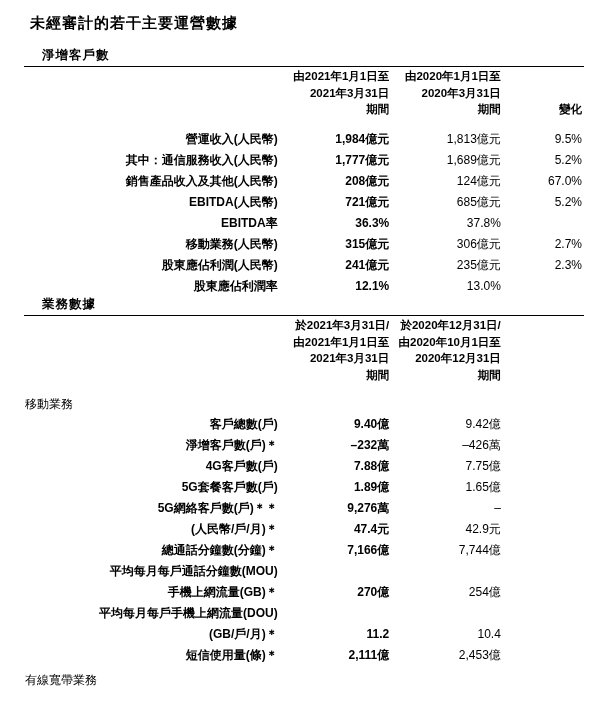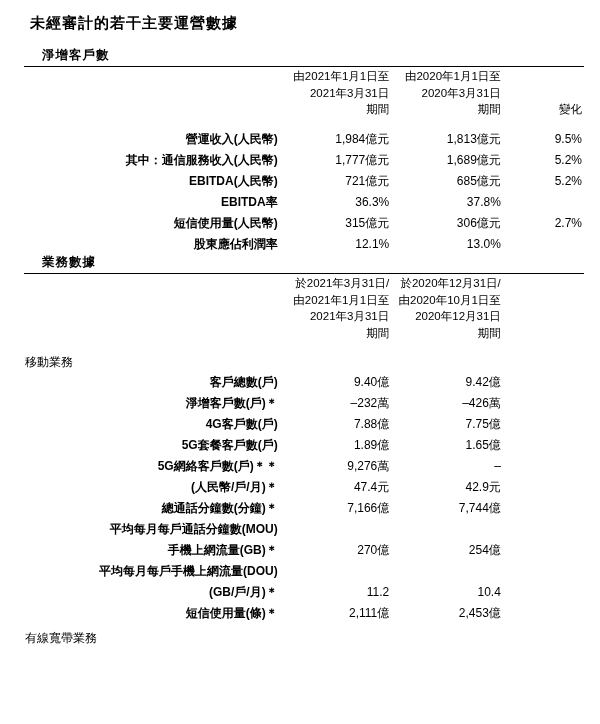--- a/index.html
+++ b/index.html
@@ -41,21 +41,21 @@
     border-collapse: collapse;
     table-layout: fixed;
   }
   table.fin col.c-label { width: 252px; }
   table.fin col.c-a { width: 110px; }
   table.fin col.c-b { width: 110px; }
   table.fin col.c-c { width: 80px; }
 
   .hdr-cell {
     font-size: 11.5px;
-    font-weight: normal;
+    font-weight: bold;
     text-align: right;
     vertical-align: bottom;
     padding: 1px 2px 1px 2px;
     line-height: 1.45;
     white-space: nowrap;
   }
   .hdr-line { display: block; }
   .lbl {
     font-size: 12px;
     text-align: right;
@@ -67,21 +67,21 @@
   .lbl.ind1 { padding-left: 14px; }
   .lbl.ind2 { padding-left: 56px; }
   .lbl.ind3 { padding-left: 98px; }
   .num {
     font-size: 12px;
     text-align: right;
     padding: 1.5px 2px;
     white-space: nowrap;
     line-height: 1.5;
   }
-  .num.b { font-weight: normal; }
+  .num.b { font-weight: bold; }
   .spacer td { height: 9px; padding: 0; }
   .spacer-sm td { height: 5px; padding: 0; }
   .group-title td {
     font-weight: normal;
     font-size: 12px;
     padding-top: 6px;
     padding-bottom: 1px;
   }
   .biz-head-wrap { }
 </style>
@@ -132,36 +132,48 @@
           <td class="num">1,813億元</td>
           <td class="num">9.5%</td>
         </tr>
         <tr>
           <td class="lbl">其中：通信服務收入(人民幣)</td>
           <td class="num b">1,777億元</td>
           <td class="num">1,689億元</td>
           <td class="num">5.2%</td>
         </tr>
         <tr>
+          <td class="lbl ind3">銷售產品收入及其他(人民幣)</td>
+          <td class="num b">208億元</td>
+          <td class="num">124億元</td>
+          <td class="num">67.0%</td>
+        </tr>
+        <tr>
           <td class="lbl">EBITDA(人民幣)</td>
           <td class="num b">721億元</td>
           <td class="num">685億元</td>
           <td class="num">5.2%</td>
         </tr>
         <tr>
           <td class="lbl">EBITDA率</td>
           <td class="num b">36.3%</td>
           <td class="num">37.8%</td>
           <td class="num"></td>
         </tr>
         <tr>
-          <td class="lbl">短信使用量(人民幣)</td>
+          <td class="lbl">移動業務(人民幣)</td>
           <td class="num b">315億元</td>
           <td class="num">306億元</td>
           <td class="num">2.7%</td>
+        </tr>
+        <tr>
+          <td class="lbl">股東應佔利潤(人民幣)</td>
+          <td class="num b">241億元</td>
+          <td class="num">235億元</td>
+          <td class="num">2.3%</td>
         </tr>
         <tr>
           <td class="lbl">股東應佔利潤率</td>
           <td class="num b">12.1%</td>
           <td class="num">13.0%</td>
           <td class="num"></td>
         </tr>
       </tbody>
   </table>
 

